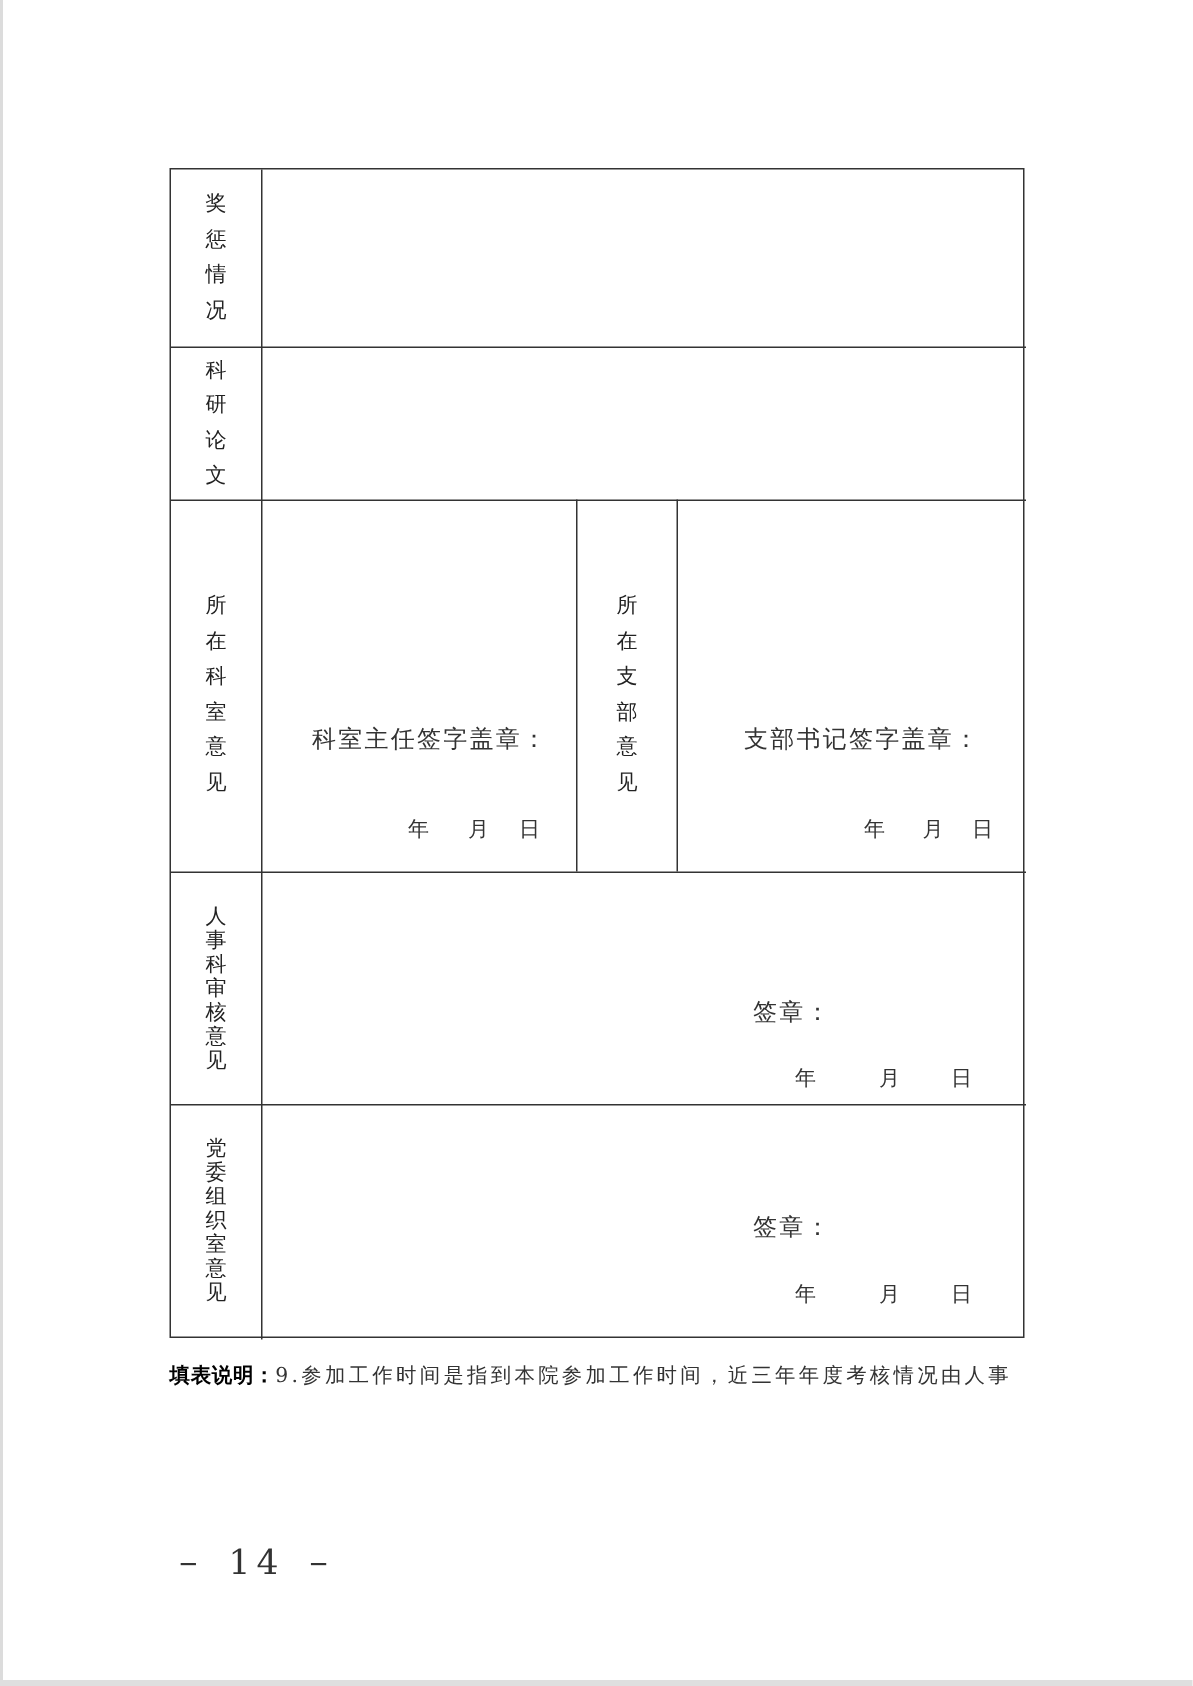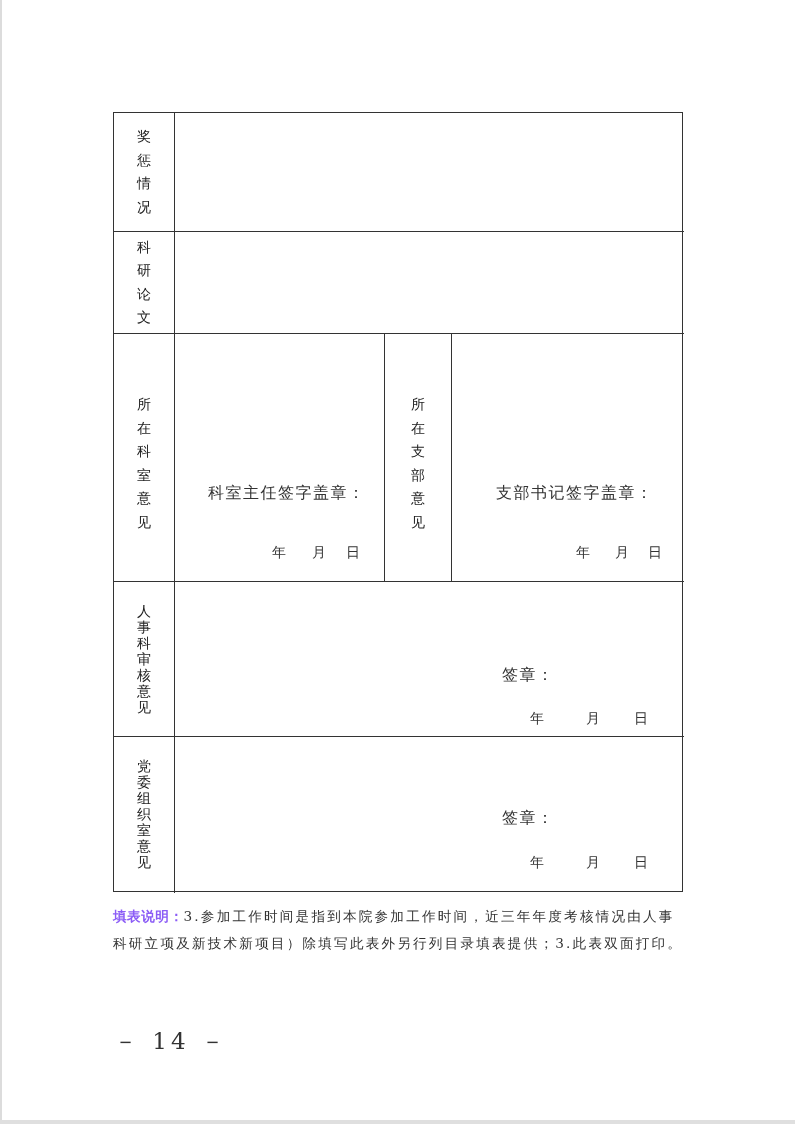--- a/index.html
+++ b/index.html
@@ -78,21 +78,21 @@
       left: 113px;
       top: 903px;
       width: 575px;
       font-family: "DejaVu Serif", "Liberation Serif", serif;
       font-size: 13.6px;
       line-height: 27px;
       color: #333;
       letter-spacing: 2.2px;
     }
     .notes .line { display: block; white-space: nowrap; }
-    .notes .bold { font-family: Liberation Sans, sans-serif; font-weight: bold; color: #8b5cf6; letter-spacing: 0.5px; }
+    .notes .bold { font-family: Liberation Sans, sans-serif; font-weight: bold; color: #000000; letter-spacing: 0.5px; }
 
     .page-number {
       position: absolute;
       left: 114px;
       top: 1026px;
       font-family: "DejaVu Serif", "Liberation Serif", serif;
       font-size: 23px;
       color: #333;
       letter-spacing: 4px;
       white-space: nowrap;
@@ -196,17 +196,16 @@
     <div class="cell-text" style="left:326px; top:70px;">签章：</div>
     <div class="date-row" style="left:0; top:116px; width:506px; height:20px;">
       <span style="left:354px;">年</span>
       <span style="left:410px;">月</span>
       <span style="left:458px;">日</span>
     </div>
   </div>
 </div>
 
 <div class="notes">
-  <span class="line"><span class="bold">填表说明：</span><span>3.参加工作时间是指到本院参加工作时间，近三年年度考核情况由人事</span></span>
-  <span class="line">科研立项及新技术新项目）除填写此表外另行列目录填表提供；3.此表双面打印。</span>
+  <span class="line"><span class="bold">填表说明：</span><span>9.参加工作时间是指到本院参加工作时间，近三年年度考核情况由人事</span></span>
 </div>
 
 <div class="page-number">－ 14 －</div>
 
 </body></html>

